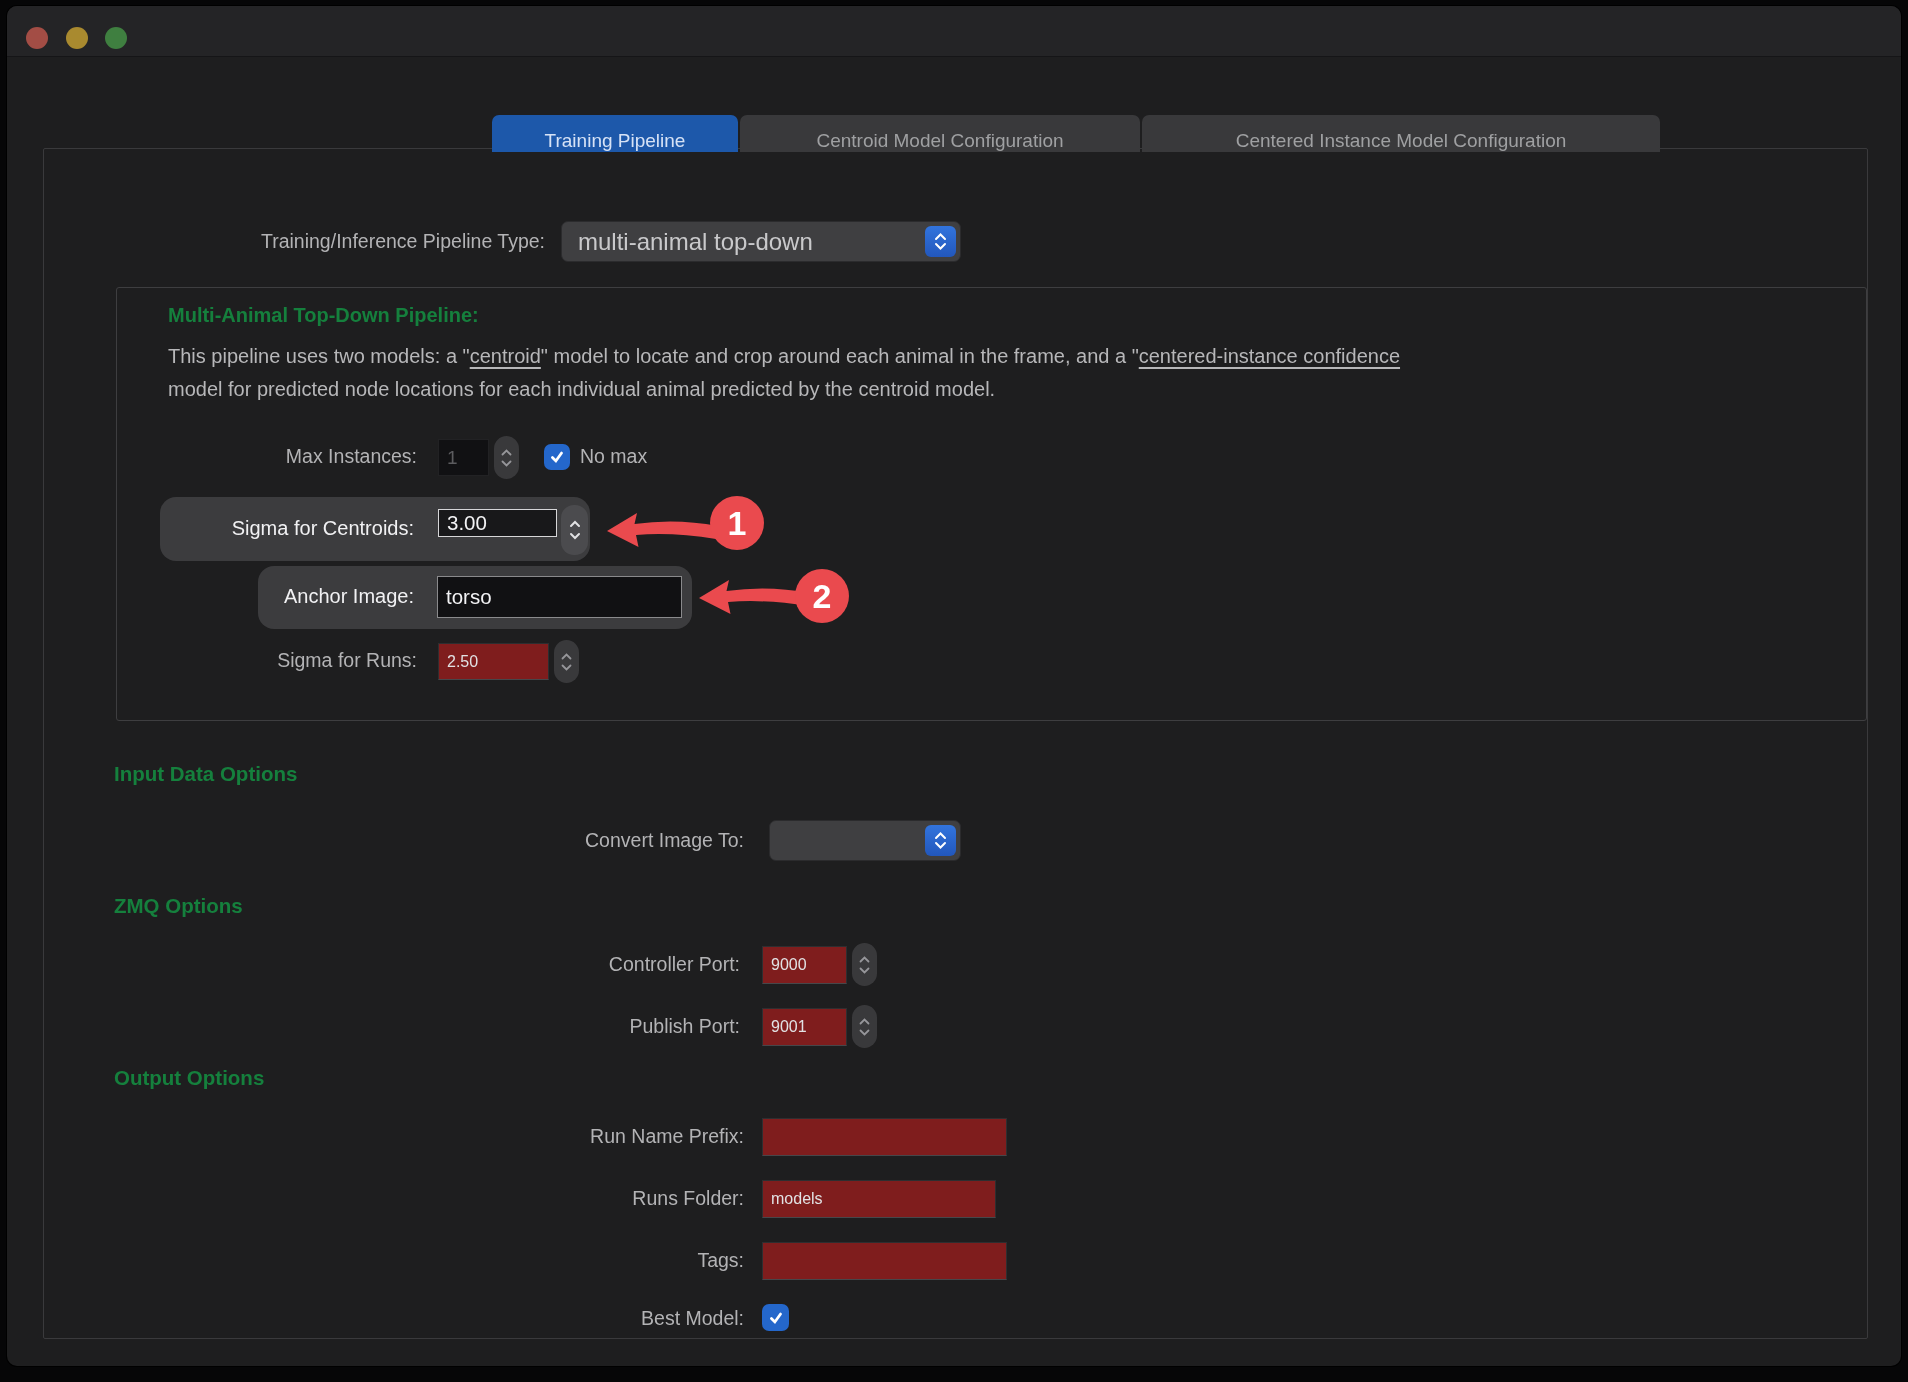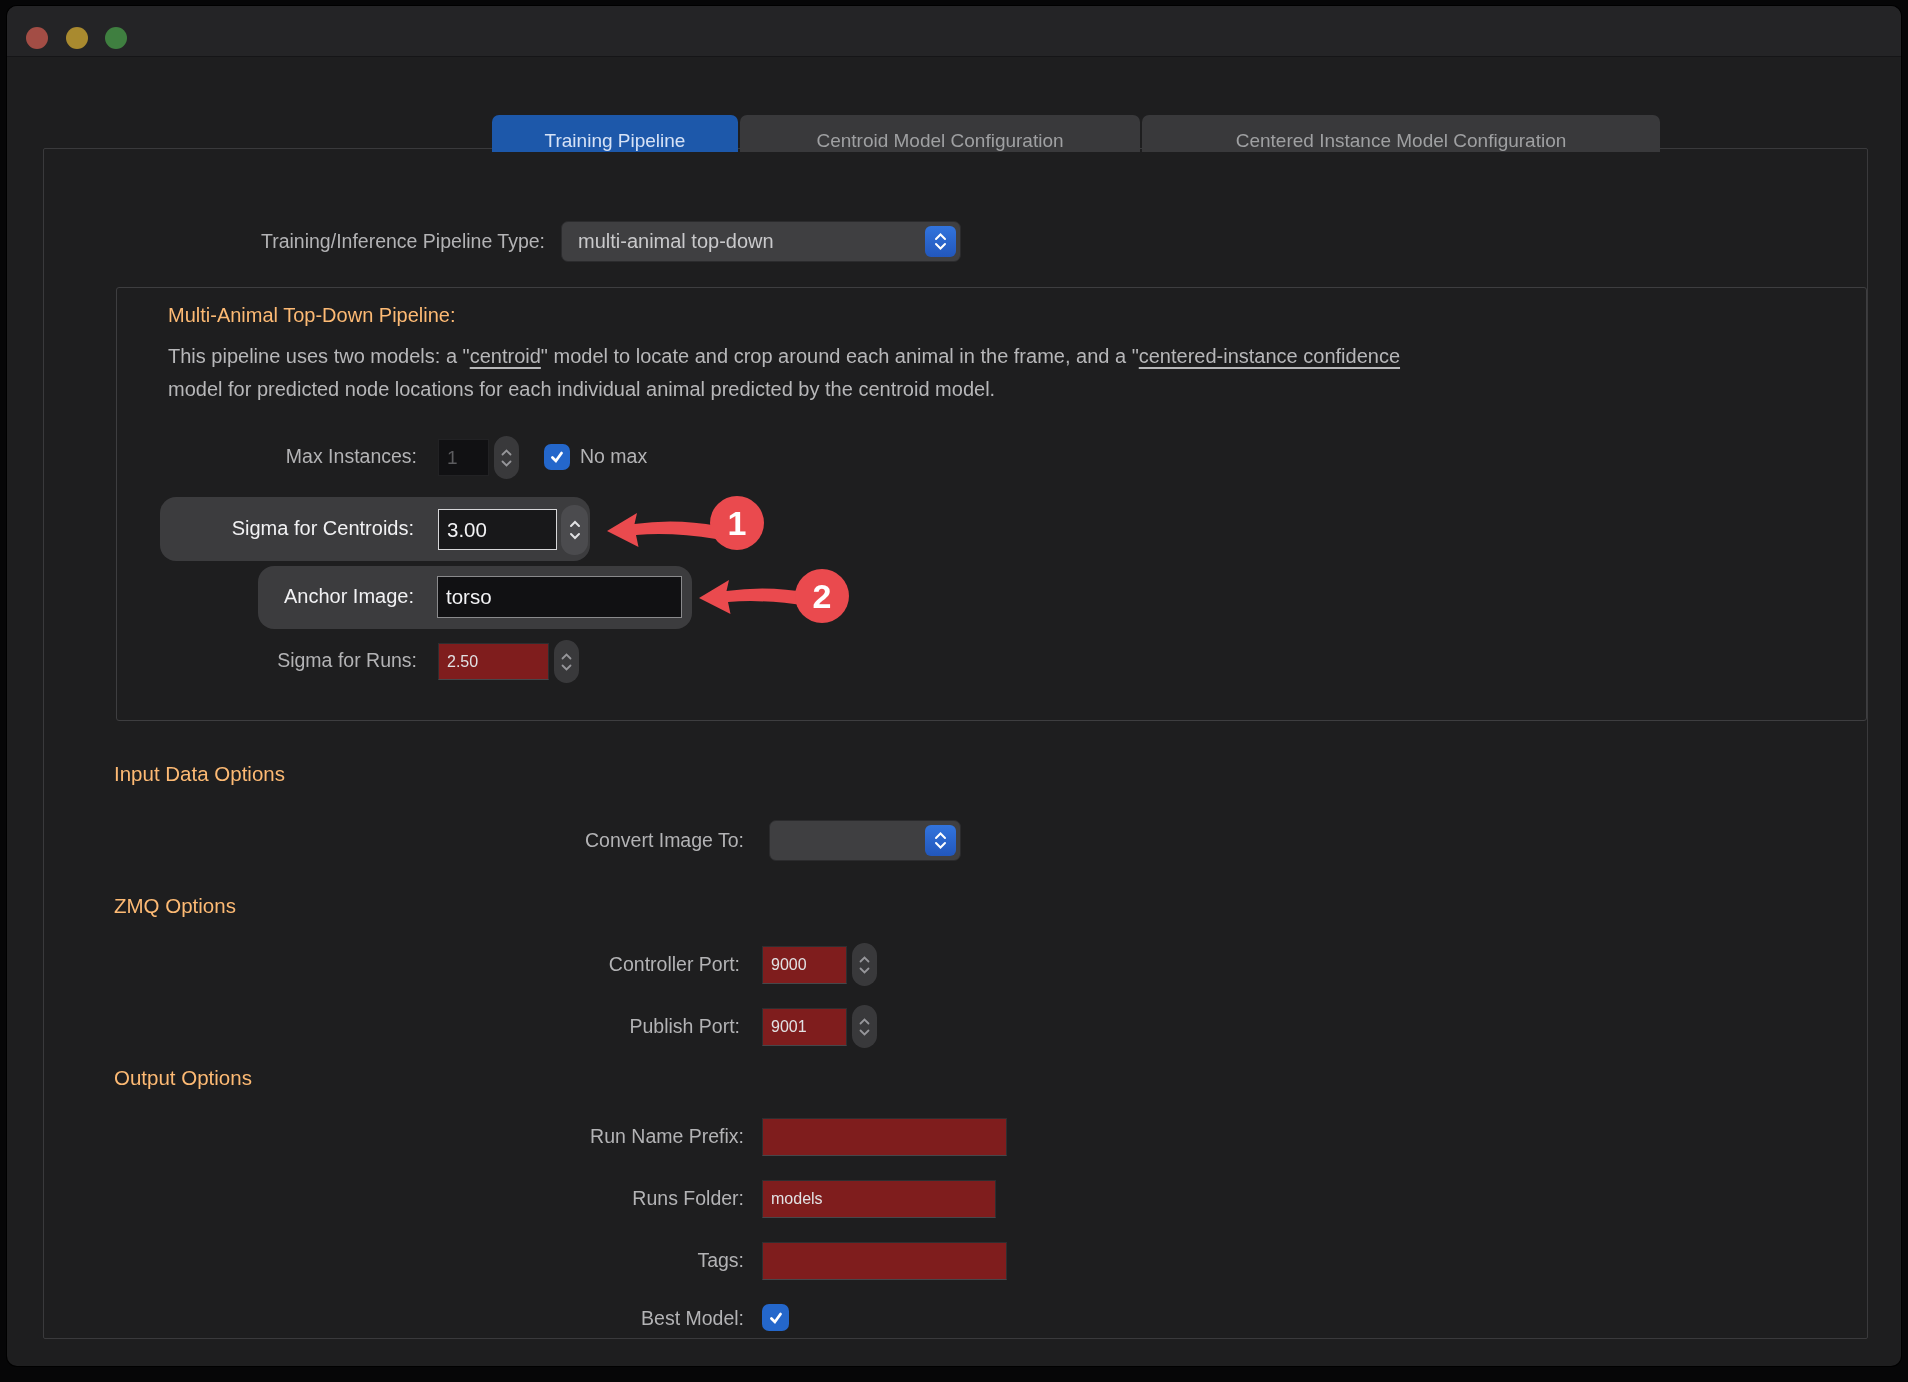--- a/index.html
+++ b/index.html
@@ -14,39 +14,39 @@
   .light{width:22px;height:22px;border-radius:50%;top:21px;}
   
   .panel{left:43px;top:148px;width:1823px;height:1189px;border:1px solid #3a3a3c;border-radius:2px;}
   .tab{top:115px;height:37px;border-radius:7px 7px 0 0;display:flex;align-items:flex-end;justify-content:center;
        font-size:19px;z-index:3;}
   .tab.selected{background:#1d58aa;color:#d6e2f6;}
   .tab.idle{background:#39393b;color:#9fa0a2;}
   
   .label{color:#b3b3b5;font-size:19.5px;white-space:nowrap;}
   .rlabel{text-align:right;}
-  .hdr{font-weight:normal;font-size:20.5px;color:#fdba74;white-space:nowrap;}
+  .hdr{font-weight:bold;font-size:20.5px;color:#15803d;white-space:nowrap;}
   .brightlabel{color:#f1f1f3;font-size:20px;white-space:nowrap;}
   
   .ti{background:#7f1d1d;border:1px solid #2e2e30;border-bottom-color:#47474a;color:#e2e2e4;
       font-size:16px;font-family:inherit;padding:0 8px;box-sizing:border-box;outline:none;}
   .ti.disabled{color:#5c5c5f;background:#111113;border-color:#222224;font-size:19px;}
   .ti.focus-strong{background:#18181a;border:1.5px solid #d6d6d8;color:#f3f3f5;font-size:20.5px;}
   .ti.focus-soft{background:#111113;border:1.5px solid #8a8a8c;color:#f3f3f5;font-size:20.5px;}
   
   .spin{background:#39393b;border-radius:13px;display:flex;flex-direction:column;align-items:center;
         justify-content:center;gap:4px;color:#96969a;}
   .spin.lit{background:#4b4b4e;color:#e2e2e4;}
   .spin svg{display:block;}
   
   .cb{background:#2467cb;border-radius:7px;display:flex;align-items:center;justify-content:center;}
   
   .dd{background:#3f3f41;border:1px solid #2b2b2d;border-radius:7px;display:flex;align-items:center;
       box-sizing:border-box;}
-  .dd-text{flex:1;padding-left:16px;color:#c9c9cb;font-size:20px;white-space:nowrap;overflow:hidden;}
+  .dd-text{flex:1;padding-left:16px;color:#c9c9cb;font-size:24px;white-space:nowrap;overflow:hidden;}
   .dd-btn{width:31px;height:31px;margin-right:4px;border-radius:6px;flex:0 0 auto;
           background:linear-gradient(#3274dd,#2257bc);display:flex;flex-direction:column;
           align-items:center;justify-content:center;gap:1px;color:#fff;}
   
   .capsule{background:#3c3c3e;border-radius:16px;}
   
   .badge{width:54px;height:54px;border-radius:50%;background:#ea4a4e;color:#fff;font-weight:bold;
          font-size:34px;display:flex;align-items:center;justify-content:center;z-index:5;}
   .arrow{z-index:5;}
   
@@ -112,21 +112,21 @@
   </div>
   <div class="abs cb" style="left:544px;top:444px;width:26px;height:26px;">
     <svg width="16" height="16" viewBox="0 0 14 14">
         <path d="M3 7.5 L6 10.5 L11 3.5" stroke="#fff" stroke-width="2.4" fill="none" stroke-linecap="round"></path>
       </svg>
   </div>
   <div class="abs label" style="left:580px;top:445px;">No max</div>
 
   <div class="abs capsule" style="left:160px;top:497px;width:430px;height:64px;"></div>
   <div class="abs brightlabel rlabel" style="right:1494px;top:517px;">Sigma for Centroids:</div>
-  <input class="abs ti focus-strong" type="text" style="left: 438px; top: 509px; width: 119px; height: 41px;" value="3.00">
+  <input class="abs ti focus-strong" type="text" style="left: 438px; top: 509px; width: 119px; height: 28px;" value="3.00">
   <div class="abs spin lit" style="left:561px;top:505px;width:27px;height:50px;">
     <svg width="12" height="8" viewBox="0 0 12 8">
         <path d="M2 6 L6 2 L10 6" stroke="currentColor" stroke-width="2" fill="none" stroke-linecap="round"></path>
       </svg>
     <svg width="12" height="8" viewBox="0 0 12 8">
         <path d="M2 2 L6 6 L10 2" stroke="currentColor" stroke-width="2" fill="none" stroke-linecap="round"></path>
       </svg>
   </div>
   <svg class="abs arrow" style="left:604px;top:510px;" width="116" height="42" viewBox="0 0 116 42">
     <path d="M3 21 L33 3 L30.5 14 Q72 8 114 16 L112 29 Q69 22 32 25 L34.5 37 Z" fill="#ea4a4e"></path>

